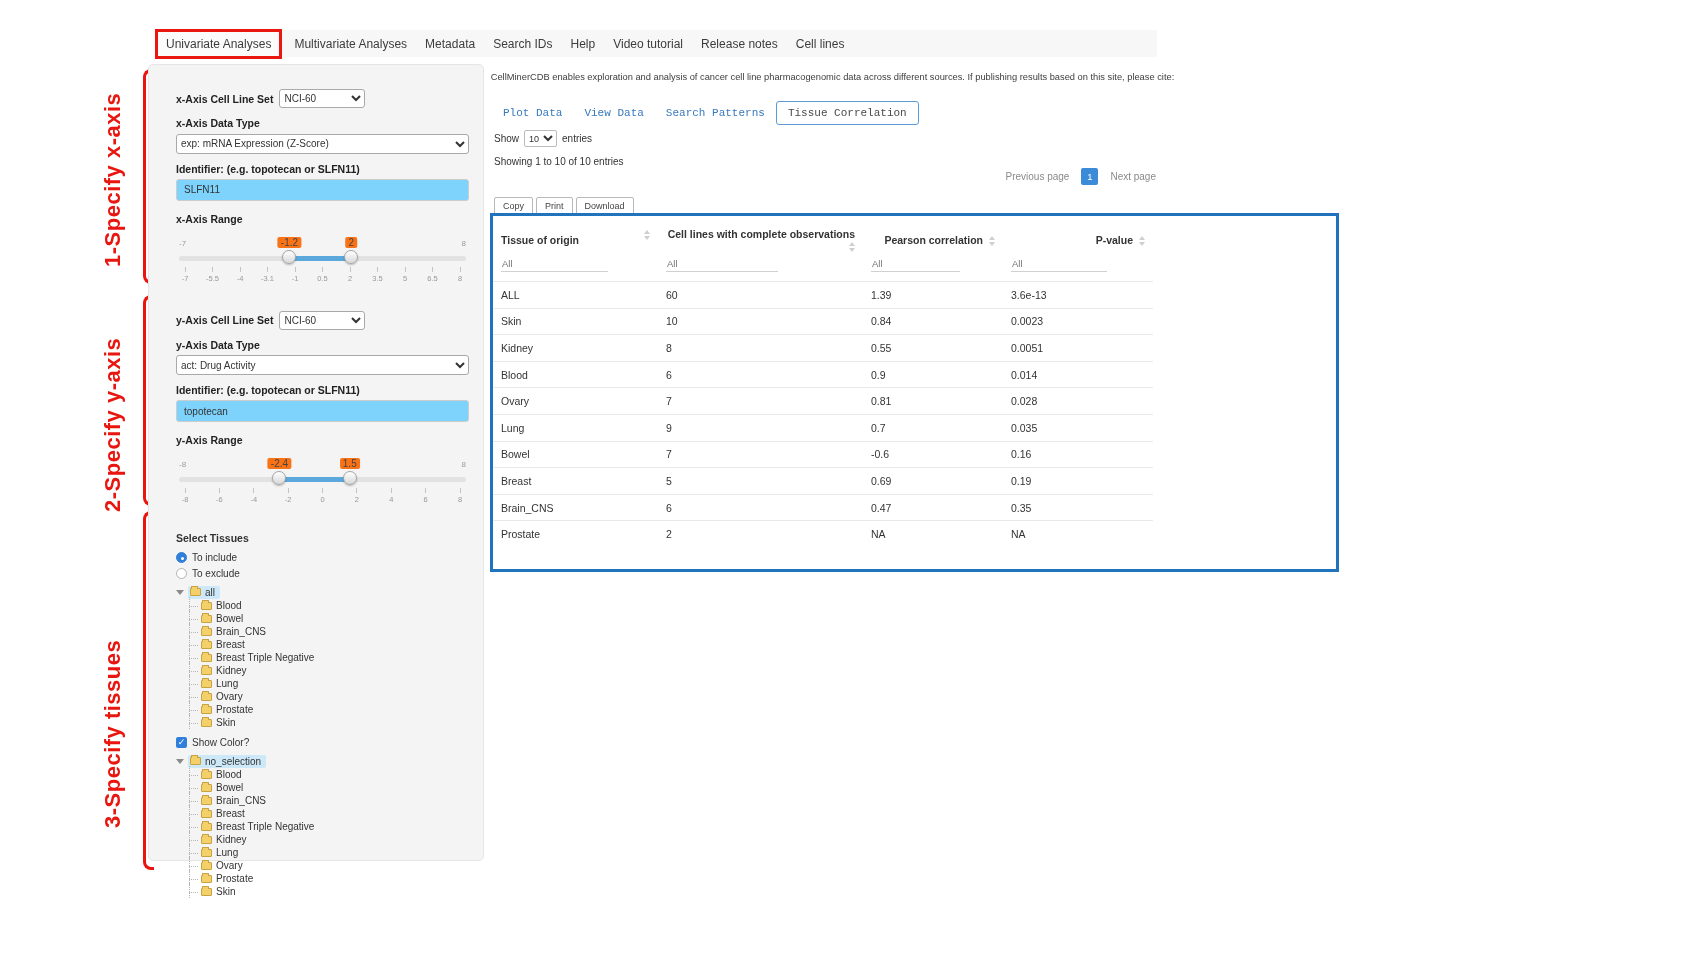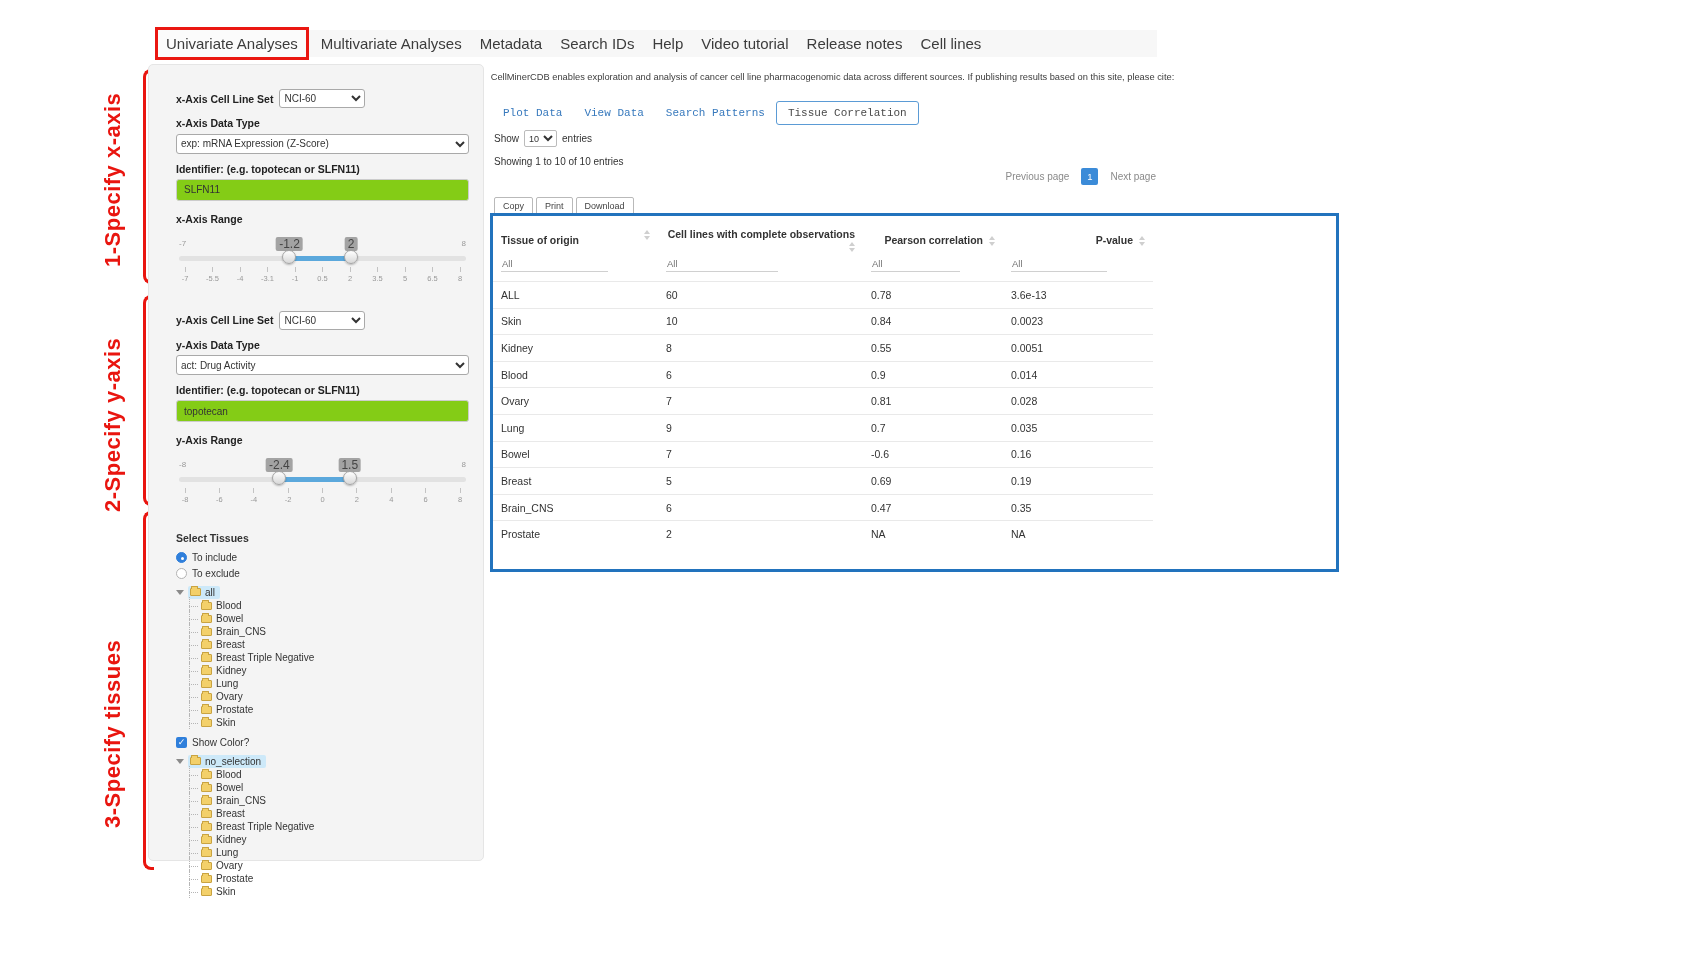--- a/index.html
+++ b/index.html
@@ -13,39 +13,39 @@
   .l2{left:100px;top:325px;height:200px;}
   .l3{left:100px;top:608px;height:252px;}
   .bracket{position:absolute;width:11px;border-left:3.5px solid #e9150f;border-top:3.5px solid #e9150f;
     border-bottom:3.5px solid #e9150f;border-radius:8px 0 0 8px;}
   .b1{left:143px;top:69px;height:215px;}
   .b2{left:143px;top:295px;height:211px;}
   .b3{left:143px;top:511px;height:359px;}
 
   
   .nav{position:absolute;left:155px;top:30px;width:1002px;height:27px;background:#f7f7f7;display:flex;align-items:center;}
-  .nav-item{padding:6px 9px;font-size:15px;color:#3c3c3c;cursor:pointer;white-space:nowrap;}
+  .nav-item{padding:6px 9px;font-size:12px;color:#3c3c3c;cursor:pointer;white-space:nowrap;}
   .nav-item.active{border:3px solid #ea1711;background:#fbfbfb;padding:5px 8px;margin-right:3px;}
 
   
   .sidebar{position:absolute;left:148px;top:64px;width:336px;height:797px;background:#f4f4f4;
     border:1px solid #e5e5e5;border-radius:5px;padding:24px 14px 0 27px;}
   .fld-label{font-size:10.5px;font-weight:bold;color:#222;margin-bottom:4px;}
   .inline-row{display:flex;align-items:center;gap:6px;margin-bottom:9px;}
   .inline-row .fld-label{margin-bottom:0;}
   select.small-select{font-size:10px;height:19px;width:86px;border:1px solid #a9a9a9;border-radius:3px;background:#fff;color:#333;}
   select.wide-select{font-size:10px;height:20px;width:100%;border:1px solid #a9a9a9;border-radius:3px;background:#fff;color:#333;margin-bottom:9px;}
-  input.text-input{font-size:10px;height:22px;width:100%;border:1px solid #ccc;border-radius:3px;background:#84cc16;padding:0 7px;margin-bottom:12px;color:#333;}
+  input.text-input{font-size:10px;height:22px;width:100%;border:1px solid #ccc;border-radius:3px;background:#7dd3fc;padding:0 7px;margin-bottom:12px;color:#333;}
 
   
   .slider{position:relative;height:50px;margin:16px 3px 20px 3px;}
   .sl-min{position:absolute;left:0;top:-2px;font-size:8px;color:#9a9a9a;}
   .sl-max{position:absolute;right:0;top:-2px;font-size:8px;color:#9a9a9a;}
-  .sl-from,.sl-to{position:absolute;top:-4px;transform:translateX(-50%);font-size:12px;color:#444;
-    background:#a3a3a3;padding:0 3px;border-radius:2px;}
+  .sl-from,.sl-to{position:absolute;top:-4px;transform:translateX(-50%);font-size:10px;color:#444;
+    background:#f97316;padding:0 3px;border-radius:2px;}
   .sl-track{position:absolute;top:15px;left:0;right:0;height:5px;background:#e2e2e2;border-radius:3px;}
   .sl-bar{position:absolute;top:15px;height:5px;background:#5ba8dc;}
   .sl-handle{position:absolute;top:9px;width:14px;height:14px;border-radius:50%;background:linear-gradient(#fff,#d8d8d8);
     border:1px solid #a5a5a5;transform:translateX(-50%);box-shadow:0 1px 2px rgba(0,0,0,.25);cursor:pointer;}
   .sl-ticks{position:absolute;top:26px;left:-4px;right:-4px;display:flex;justify-content:space-between;}
   .tick{font-size:7.5px;color:#999;text-align:center;width:20px;}
   .tick::before{content:"";display:block;width:1px;height:5px;background:#c3c3c3;margin:0 auto 2px;}
 
   
   .section-label{font-size:10.5px;font-weight:bold;margin:2px 0 8px;}
@@ -432,21 +432,21 @@
           <th><input placeholder="All" style=""></th>
           <th><input placeholder="All" style=""></th>
           <th><input placeholder="All" style=""></th>
           <th><input placeholder="All" style=""></th>
         </tr>
       </thead>
       <tbody>
     <tr class="dt-row">
       <td>ALL</td>
       <td class="num">60</td>
-      <td class="num">0.78</td>
+      <td class="num">1.39</td>
       <td class="num">3.6e-13</td>
     </tr>
 
     <tr class="dt-row">
       <td>Skin</td>
       <td class="num">10</td>
       <td class="num">0.84</td>
       <td class="num">0.0023</td>
     </tr>
 

